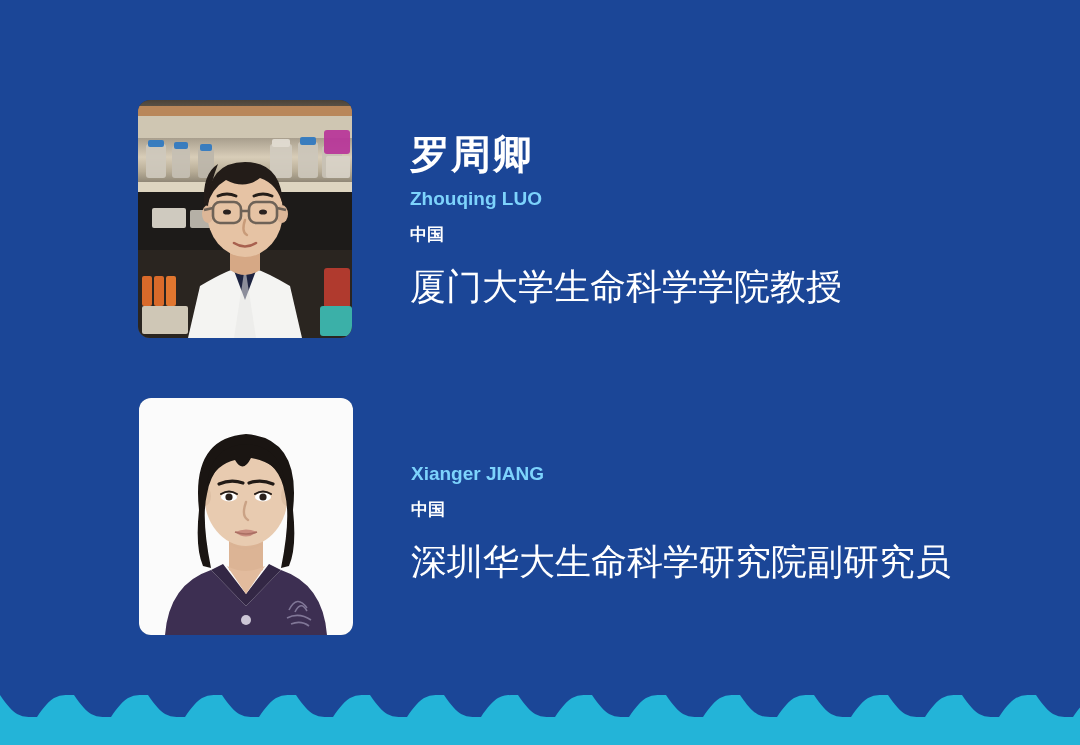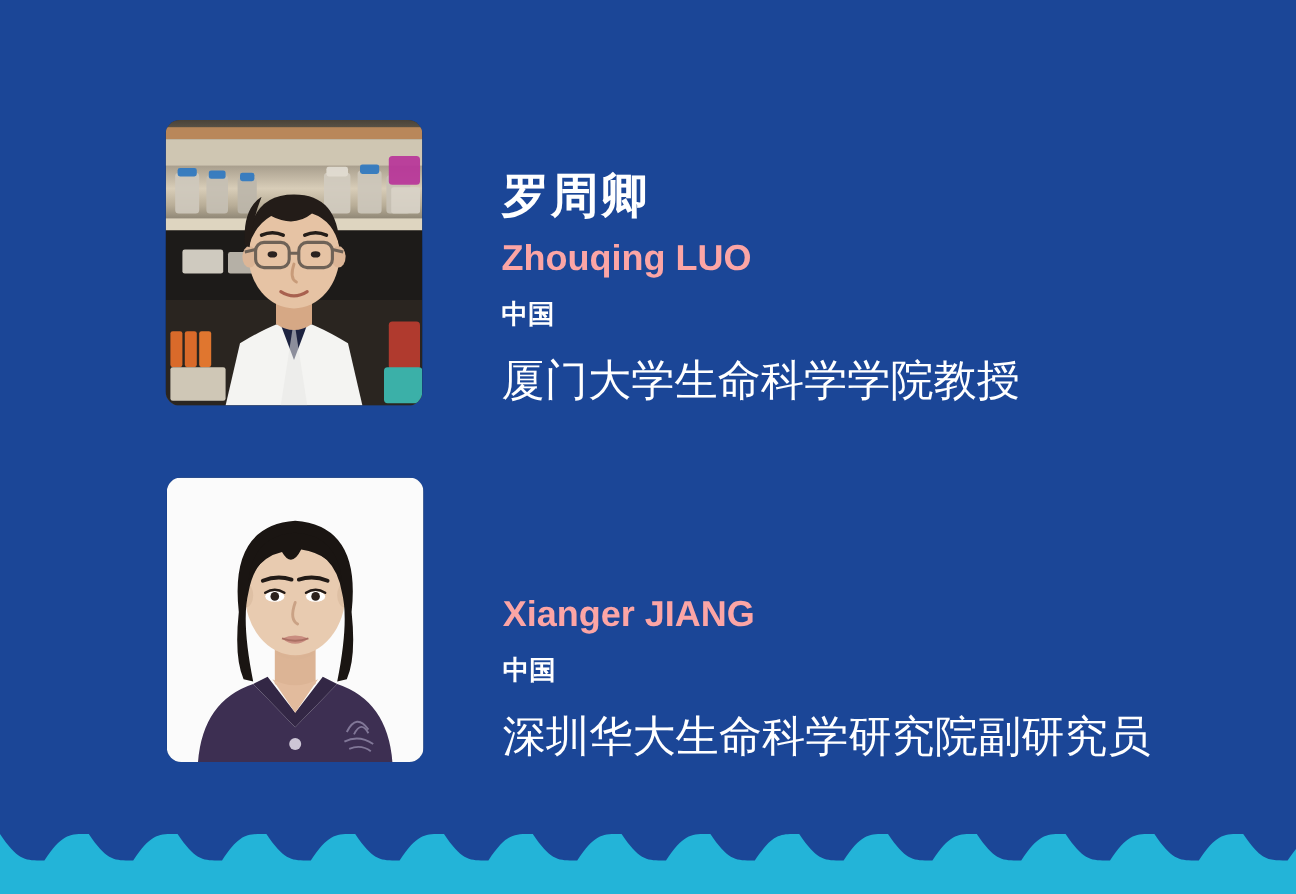--- a/index.html
+++ b/index.html
@@ -18,22 +18,21 @@
     background: #1b4697;
     overflow: hidden;
   }
 
   
   .speaker {
     position: absolute;
     left: 0;
     width: 1080px;
     display: flex;
-    align-items: flex-end;
-    gap: 8px;
+    align-items: center;
   }
   #speaker-0 { top: 100px; }
   #speaker-1 { top: 398px; }
 
   .photo-wrap {
     position: relative;
     margin-left: 138px;
     width: 214px;
     height: 238px;
     border-radius: 12px;
@@ -55,29 +54,29 @@
 
   .name-cn {
     font-size: 40px;
     font-weight: bold;
     color: #ffffff;
     line-height: 1.12;
     letter-spacing: 1px;
     white-space: nowrap;
   }
   .name-en {
-    font-size: 30px;
+    font-size: 19px;
     font-weight: bold;
-    color: #fca5a5;
+    color: #7dd3fc;
     line-height: 1.28;
     margin-top: 10px;
     white-space: nowrap;
   }
   .country {
-    font-size: 22px;
+    font-size: 17px;
     font-weight: bold;
     color: #ffffff;
     line-height: 1.2;
     margin-top: 14px;
     white-space: nowrap;
   }
   .affiliation {
     font-size: 36px;
     font-weight: normal;
     color: #ffffff;

